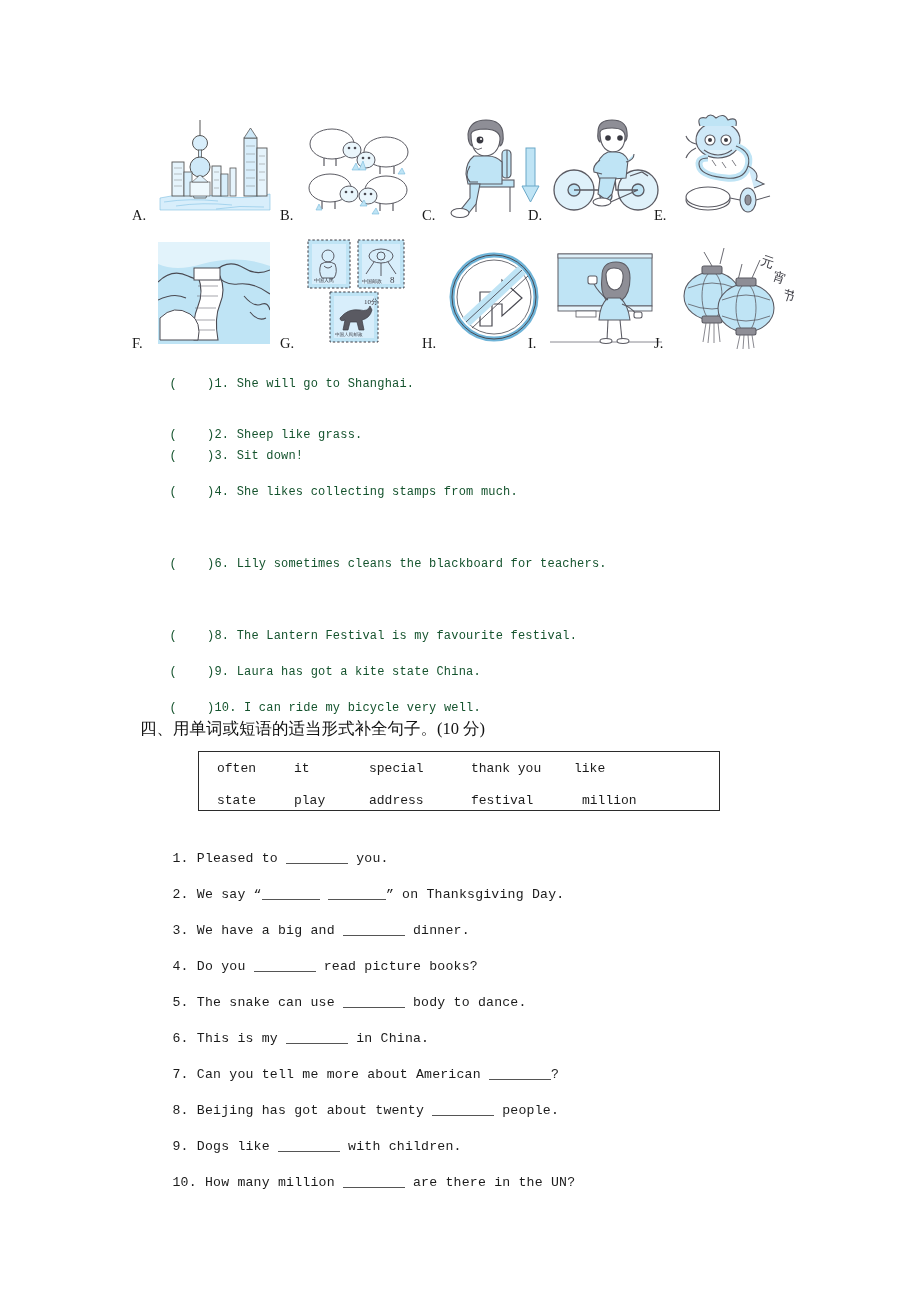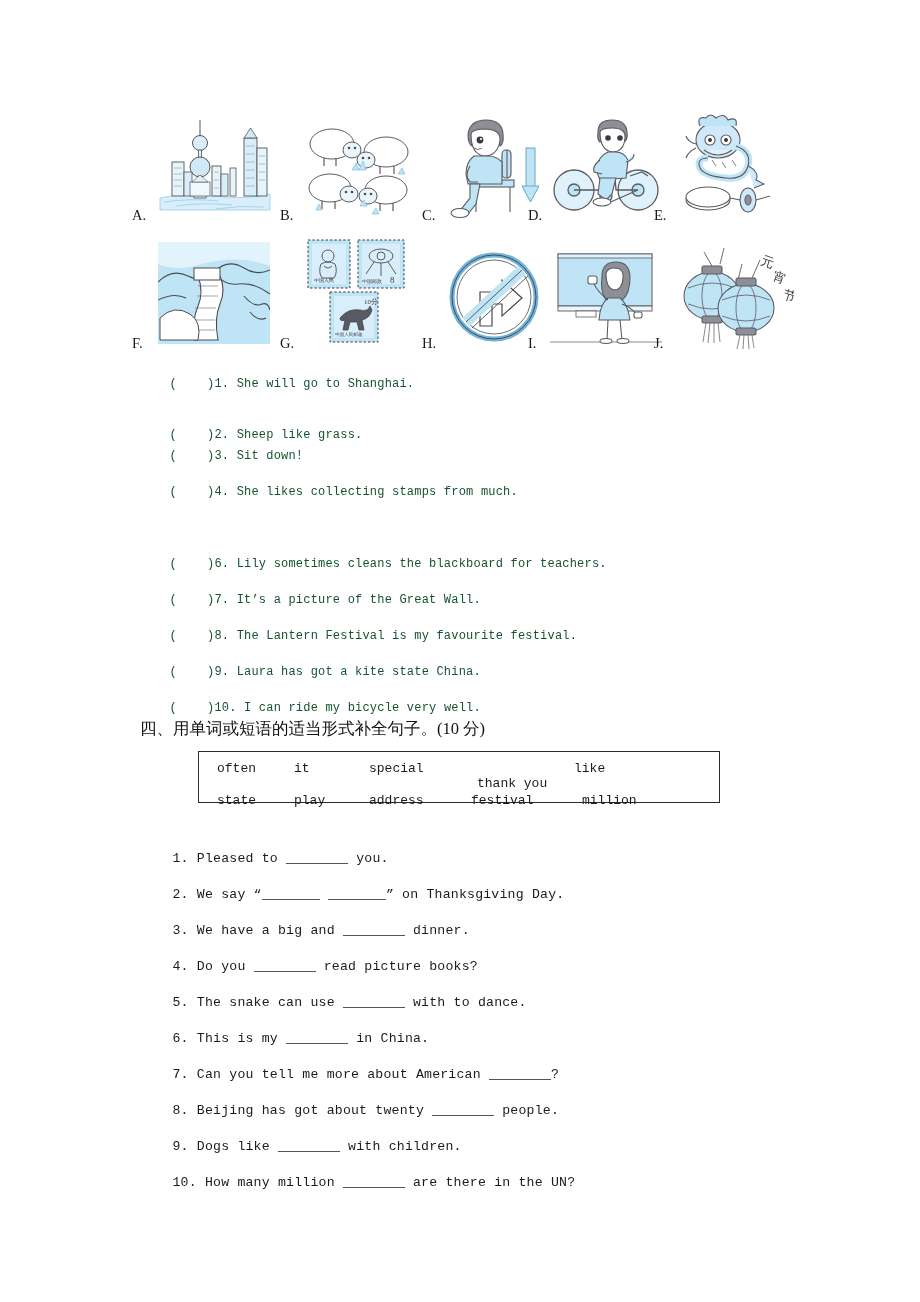--- a/index.html
+++ b/index.html
@@ -73,21 +73,21 @@
     color: #111;
     white-space: pre;
   }
 
   
   .wordbank {
     position: absolute;
     left: 198px;
     top: 751px;
     width: 522px;
-    height: 52px;
+    height: 60px;
     border: 1.4px solid #2b2b2b;
     box-sizing: border-box;
   }
   .wb-row {
     position: absolute;
     left: 0; right: 0;
     height: 34px;
   }
   #wb-row-0 { top: 0; }
   #wb-row-1 { top: 32px; }
@@ -521,41 +521,38 @@
   </div>
   <div class="stmt" style="top:435px;">
     <span class="paren-open">(</span><span>)</span><span>3.</span> <span>Sit down!</span>
   </div>
   <div class="stmt" style="top:471px;">
     <span class="paren-open">(</span><span>)</span><span>4.</span> <span>She likes collecting stamps from much.</span>
   </div>
   <div class="stmt" style="top:543px;">
     <span class="paren-open">(</span><span>)</span><span>6.</span> <span>Lily sometimes cleans the blackboard for teachers.</span>
   </div>
-  <div class="stmt" style="top:579px;">
-    <span class="paren-open">(</span><span>)</span><span>7.</span> <span>It’s a picture of the Great Wall.</span>
-  </div>
   <div class="stmt" style="top:615px;">
     <span class="paren-open">(</span><span>)</span><span>8.</span> <span>The Lantern Festival is my favourite festival.</span>
   </div>
   <div class="stmt" style="top:651px;">
     <span class="paren-open">(</span><span>)</span><span>9.</span> <span>Laura has got a kite state China.</span>
   </div>
   <div class="stmt" style="top:687px;">
     <span class="paren-open">(</span><span>)</span><span>10.</span> <span>I can ride my bicycle very well.</span>
   </div>
 
   <div class="section-heading">四、用单词或短语的适当形式补全句子。(10 分)</div>
 
   <div class="wordbank">
     <div class="wb-row" id="wb-row-0">
       <span class="wb-word" style="left:18px;">often</span>
       <span class="wb-word" style="left:95px;">it</span>
       <span class="wb-word" style="left:170px;">special</span>
-      <span class="wb-word" style="left:278px;margin-top:15px;">thank you</span>
+      <span class="wb-word" style="left:272px;">thank you</span>
       <span class="wb-word" style="left:375px;">like</span>
     </div>
     <div class="wb-row" id="wb-row-1">
       <span class="wb-word" style="left:18px;">state</span>
       <span class="wb-word" style="left:95px;">play</span>
       <span class="wb-word" style="left:170px;">address</span>
       <span class="wb-word" style="left:272px;">festival</span>
       <span class="wb-word" style="left:383px;">million</span>
     </div>
   </div>
@@ -570,21 +567,21 @@
 
   <div class="fill" style="top:907px;">
     <span>3.</span> <span>We have a big and </span><span class="blank blank-lg"></span><span> dinner.</span>
   </div>
 
   <div class="fill" style="top:943px;">
     <span>4.</span> <span>Do you </span><span class="blank blank-lg"></span><span> read picture books?</span>
   </div>
 
   <div class="fill" style="top:979px;">
-    <span>5.</span> <span>The snake can use </span><span class="blank blank-lg"></span><span> with to dance.</span>
+    <span>5.</span> <span>The snake can use </span><span class="blank blank-lg"></span><span> body to dance.</span>
   </div>
 
   <div class="fill" style="top:1015px;">
     <span>6.</span> <span>This is my </span><span class="blank blank-lg"></span><span> in China.</span>
   </div>
 
   <div class="fill" style="top:1051px;">
     <span>7.</span> <span>Can you tell me more about American </span><span class="blank blank-lg"></span><span>?</span>
   </div>
 

